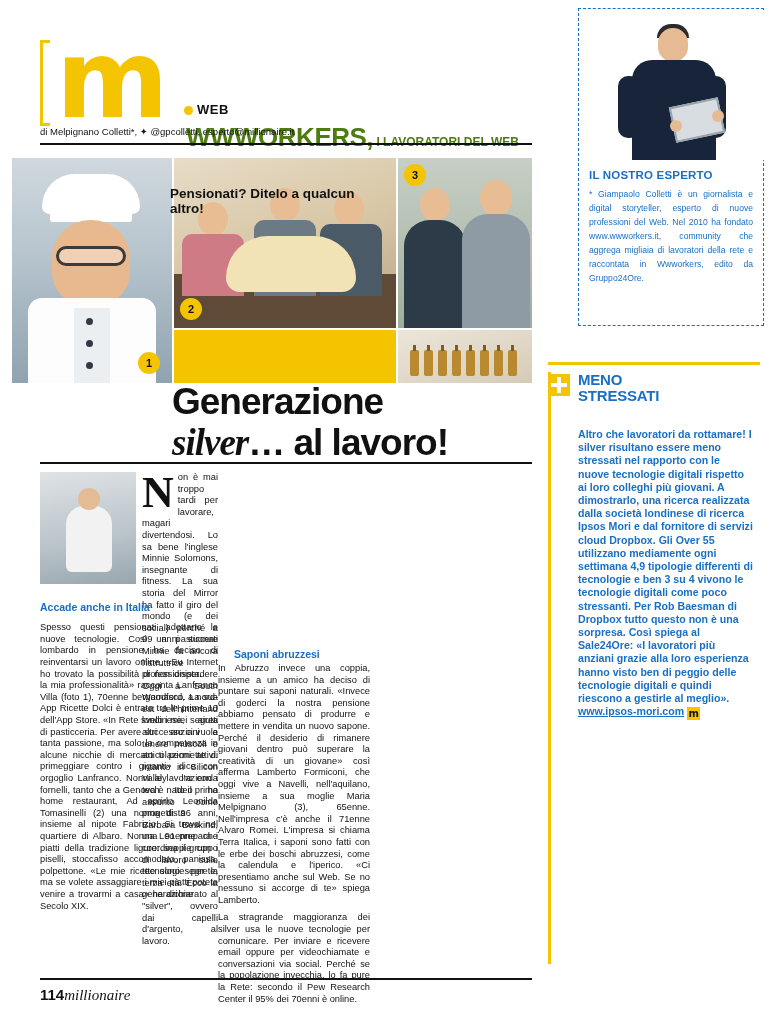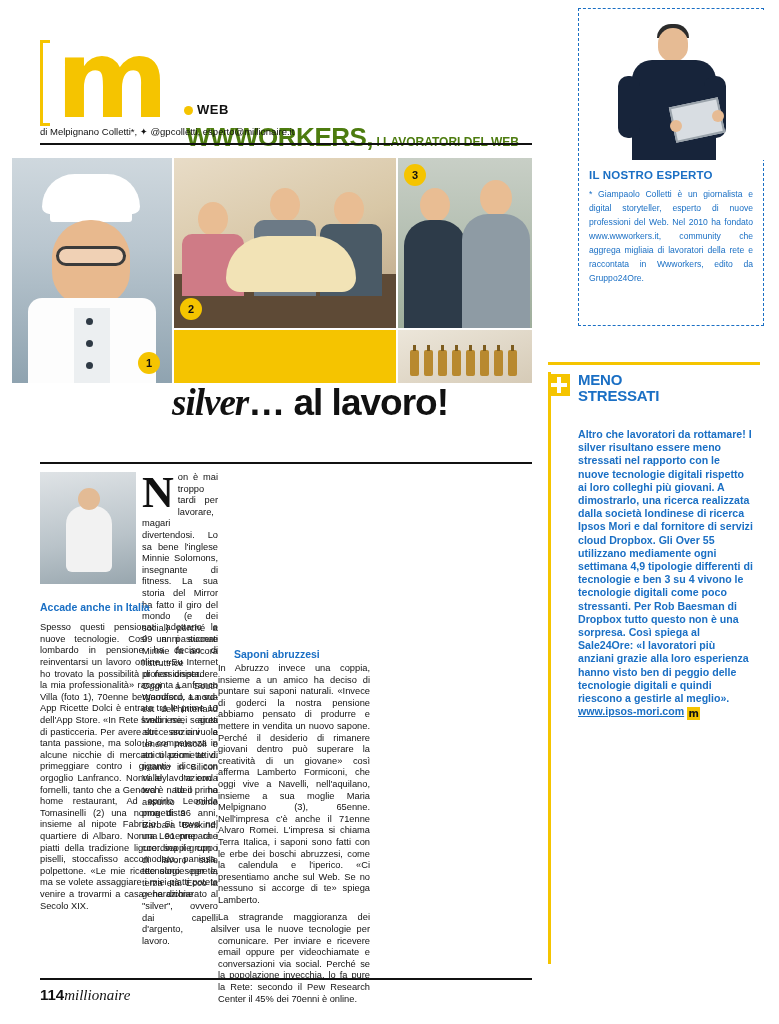--- a/index.html
+++ b/index.html
@@ -172,22 +172,24 @@
         <div class="bottle" style="left:16px;top:6px;"></div>
         <div class="bottle" style="left:30px;top:6px;"></div>
         <div class="bottle" style="left:44px;top:6px;"></div>
         <div class="bottle" style="left:58px;top:6px;"></div>
         <div class="bottle" style="left:72px;top:6px;"></div>
         <div class="bottle" style="left:86px;top:6px;"></div>
         <div class="bottle" style="left:100px;top:6px;"></div>
       </div>
     </div>
   </div>
+  <div class="bandtext">Pensionati? Ditelo a qualcun altro!</div>
 
   <div class="title">
+    <div class="l1">Generazione</div>
     <div class="l2">
       <i>silver</i><span>… al lavoro!</span>
     </div>
   </div>
   <div class="rule-title"></div>
 
   <div class="photo-left">
     <div class="pl-figure"></div>
     <div class="pl-head"></div>
   </div>
@@ -197,21 +199,21 @@
   </div>
 
   <div class="col1-rest">
     <div class="subhead">Accade anche in Italia</div>
     <p>Spesso questi pensionati adottano le nuove tecnologie. Così un pasticcere lombardo in pensione ha deciso di reinventarsi un lavoro online. «Su Internet ho trovato la possibilità di non disperdere la mia professionalità» racconta Lanfranco Villa (foto 1), 70enne bergamasco. La sua App Ricette Dolci è entrata tra le prime 10 dell'App Store. «In Rete svelo i miei segreti di pasticceria. Per avere successo ci vuole tanta passione, ma solo la competenza in alcune nicchie di mercato ti permette di primeggiare contro i giganti» dice con orgoglio Lanfranco. Nonni al lavoro con i fornelli, tanto che a Genova è nato il primo home restaurant, Ad aprirlo Leonilda Tomasinelli (2) una nonna di 96 anni, insieme al nipote Fabrizio. Si trova nel quartiere di Albaro. Nonna Leo prepara i piatti della tradizione ligure: seppie con i piselli, stoccafisso accomodato, panissa, polpettone. «Le mie ricette sono segrete, ma se volete assaggiare i miei piatti potete venire a trovarmi a casa» ha dichiarato al Secolo XIX.</p>
   </div>
 
   <div class="col col2" style="top:488px;">
     <div class="subhead" style="margin-top:160px;padding-left:16px;">Saponi abruzzesi</div>
     <p>In Abruzzo invece una coppia, insieme a un amico ha deciso di puntare sui saponi naturali. «Invece di goderci la nostra pensione abbiamo pensato di produrre e mettere in vendita un nuovo sapone. Perché il desiderio di rimanere giovani dentro può superare la creatività di un giovane» così afferma Lamberto Formiconi, che oggi vive a Navelli, nell'aquilano, insieme a sua moglie Maria Melpignano (3), 65enne. Nell'impresa c'è anche il 71enne Alvaro Romei. L'impresa si chiama Terra Italica, i saponi sono fatti con le erbe dei boschi abruzzesi, come la calendula e l'iperico. «Ci presentiamo anche sul Web. Se no nessuno si accorge di te» spiega Lamberto.</p>
-    <p style="margin-top:6px;">La stragrande maggioranza dei silver usa le nuove tecnologie per comunicare. Per inviare e ricevere email oppure per videochiamate e conversazioni via social. Perché se la popolazione invecchia, lo fa pure la Rete: secondo il Pew Research Center il 45% dei 70enni è online.</p>
+    <p style="margin-top:6px;">La stragrande maggioranza dei silver usa le nuove tecnologie per comunicare. Per inviare e ricevere email oppure per videochiamate e conversazioni via social. Perché se la popolazione invecchia, lo fa pure la Rete: secondo il Pew Research Center il 95% dei 70enni è online.</p>
   </div>
 
   <div class="col col3" style="top:472px;"></div>
 
   <div class="expertbox">
     <div class="eb-photo">
       <div class="man-hair"></div>
       <div class="man-head"></div>
       <div class="man-body"></div>
       <div class="man-arm" style="left:38px;"></div>

